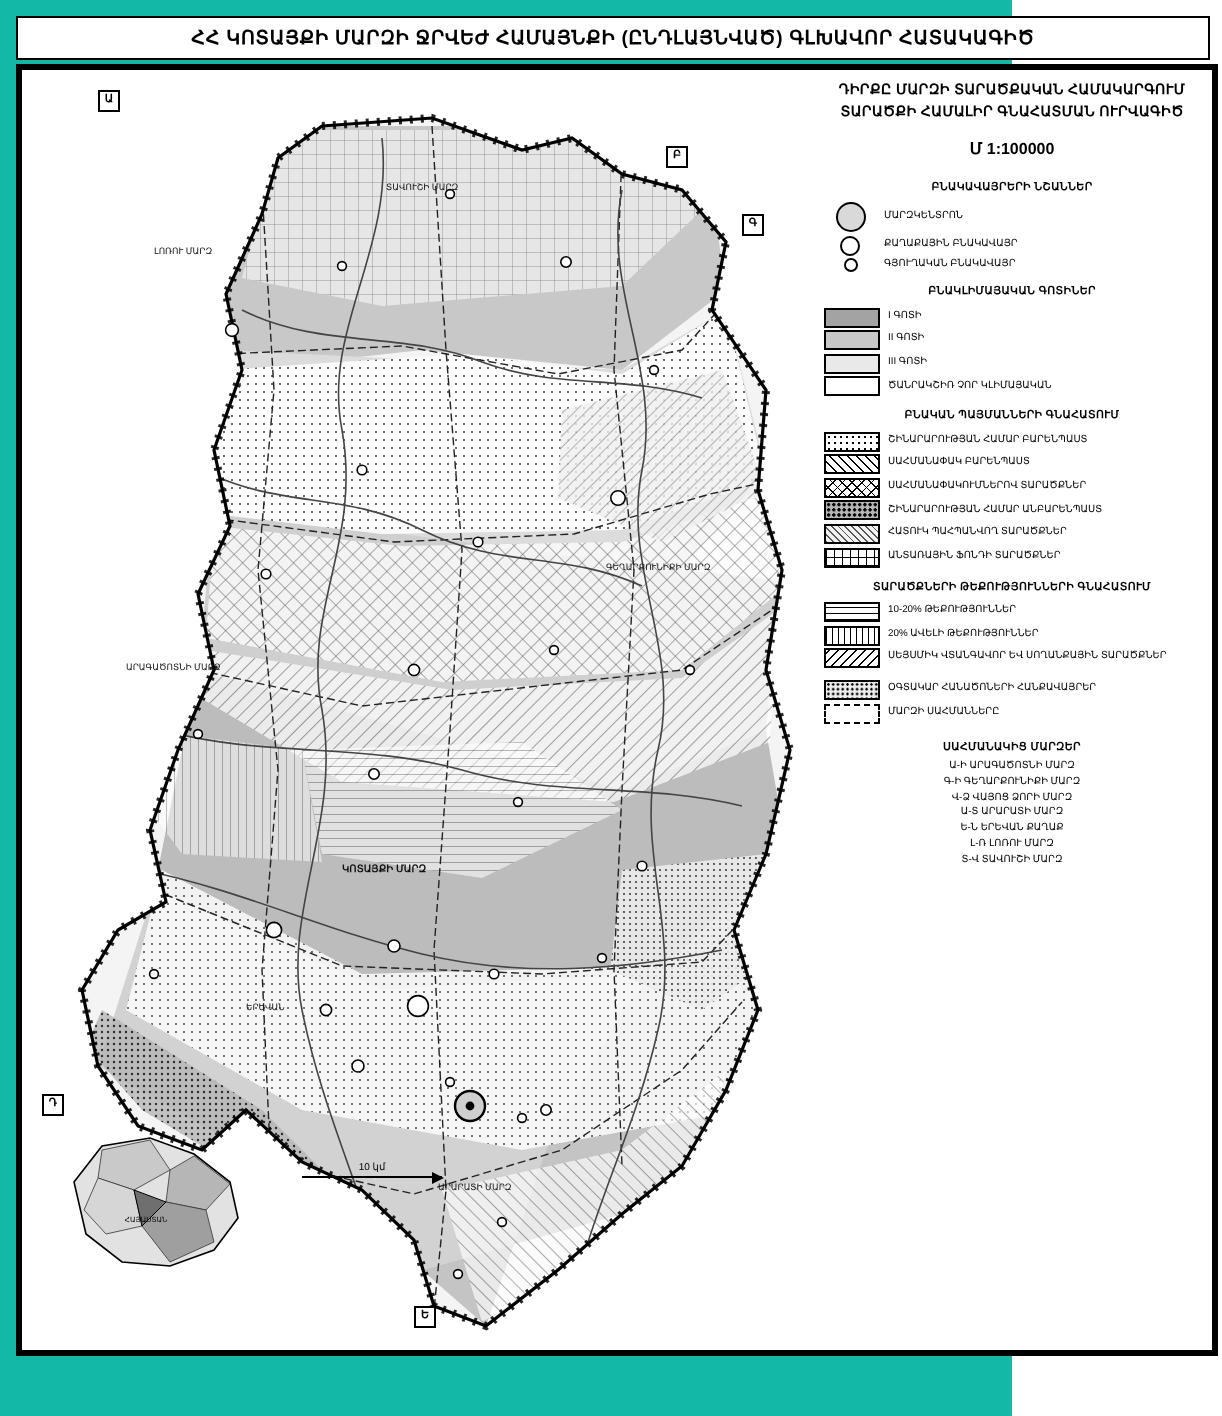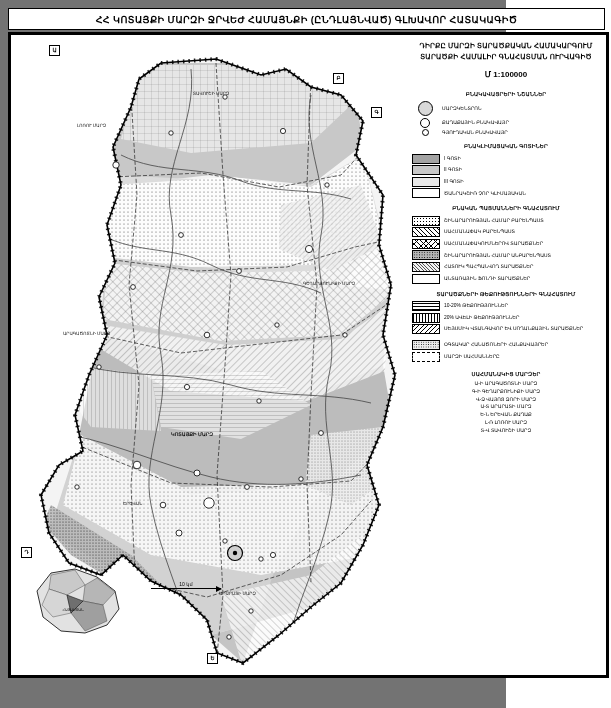--- a/index.html
+++ b/index.html
@@ -1,17 +1,17 @@
 <!DOCTYPE html>
 <html><head>
 <meta charset="utf-8">
 <style>
   html,body{margin:0;padding:0;background:#fff;}
   body{width:611px;height:708px;font-family:"Liberation Sans",sans-serif;overflow:hidden;}
-  .page{position:relative;width:506px;height:708px;background:#737373;}
+  .page{position:relative;width:506px;height:708px;background:#14b8a6;}
 
   
   .title-bar{
     position:absolute;left:8px;top:8px;width:595px;height:20px;
     border:1px solid #000;background:#fff;
     display:flex;align-items:center;justify-content:center;
   }
   .title-bar .t{
     font-size:9.5px;font-weight:bold;letter-spacing:.4px;color:#000;
     white-space:nowrap;

